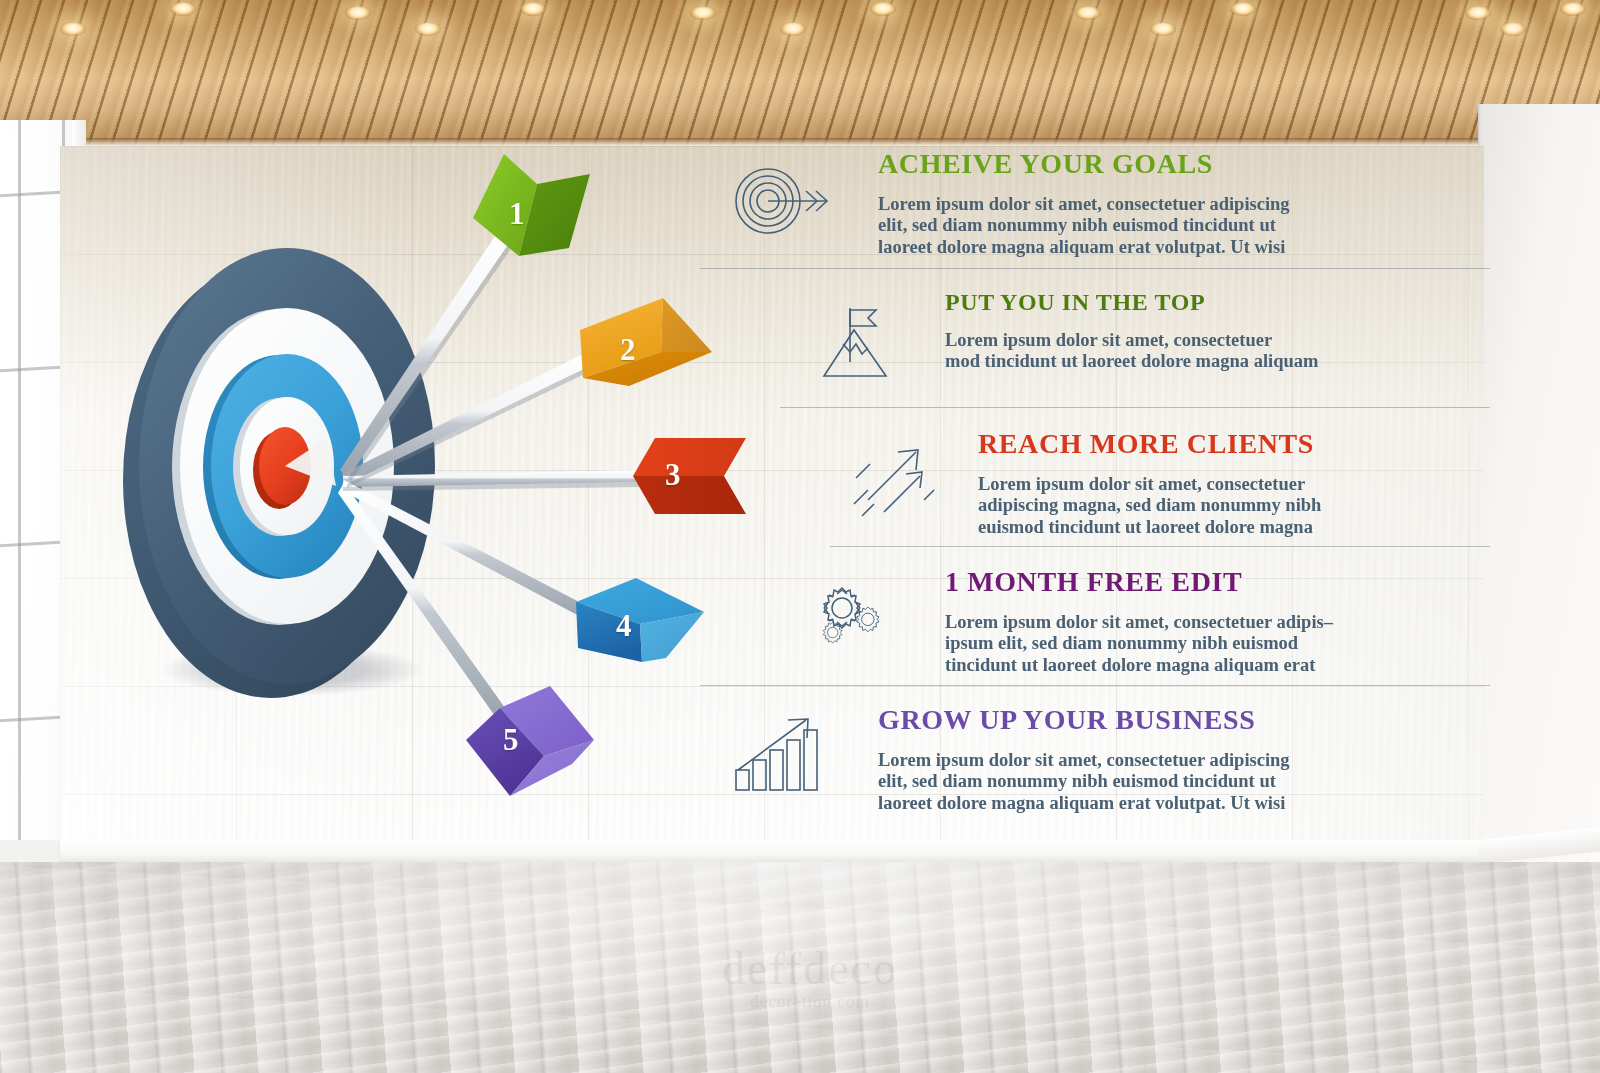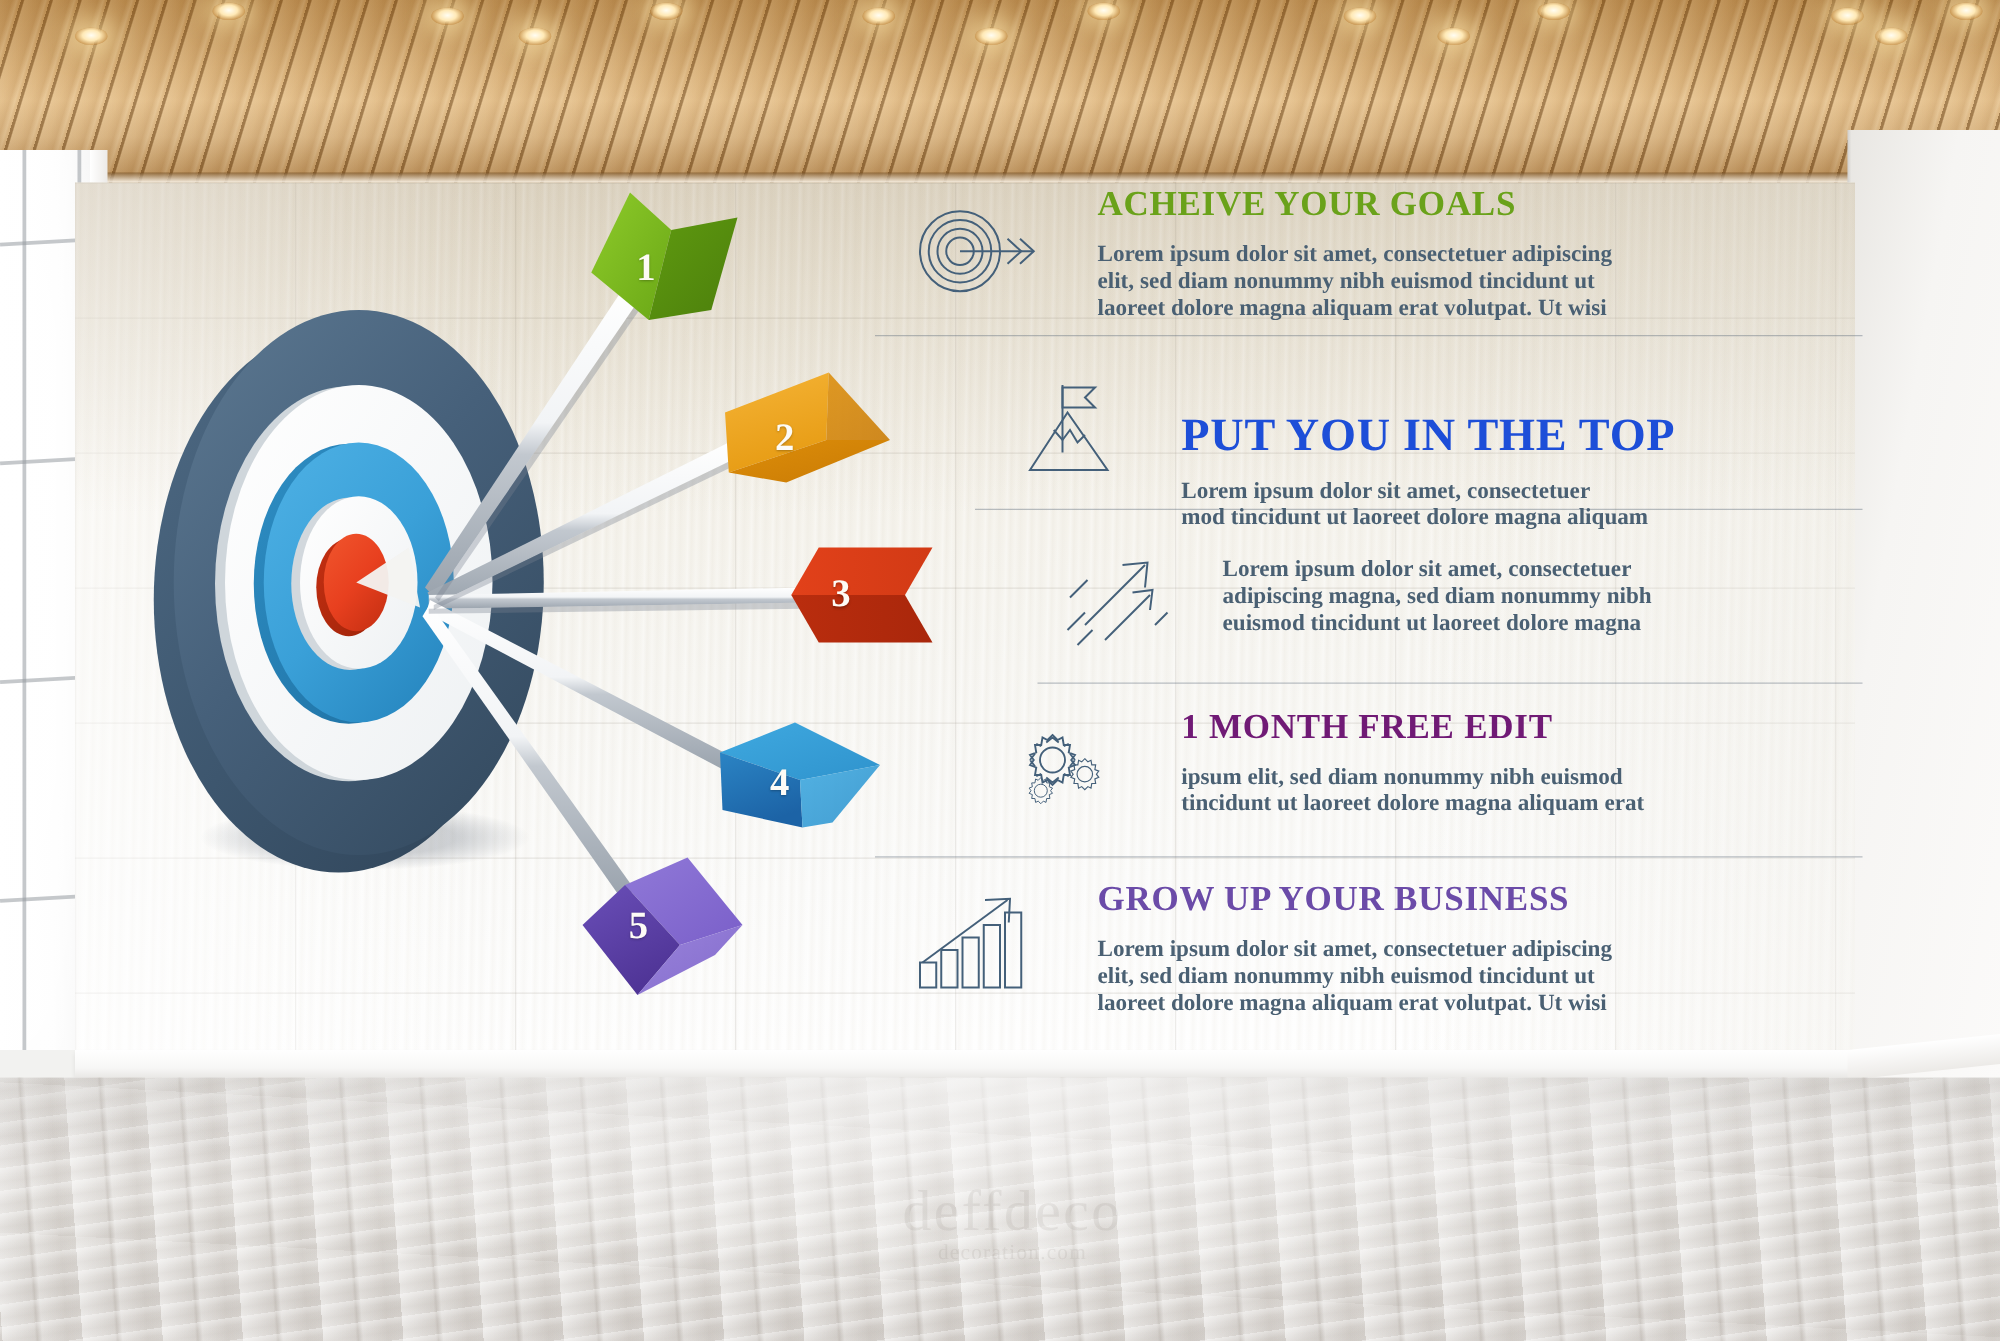--- a/index.html
+++ b/index.html
@@ -383,40 +383,41 @@
 
   <div class="section" style="left:810px; top:290px; width:690px;">
     <div class="sec-icon" style="left:0; top:10px;">
       <svg width="90" height="82" viewBox="0 0 90 82" fill="none" stroke="#44607a" stroke-width="1.6">
         <path d="M40 8 L40 62"></path>
         <path d="M40 10 L66 10 L58 18 L66 26 L40 26 Z"></path>
         <path d="M14 76 L44 30 L76 76 Z"></path>
         <path d="M33 44 L40 52 L46 44 L52 54 L58 48"></path>
       </svg>
     </div>
-    <div class="sec-title" style="margin-left:135px; font-size:37px; color:#1d4ed8;margin-top:40px;">PUT YOU IN THE TOP</div>
+    <div class="sec-title" style="margin-left:135px; font-size:24px; color:#4d7c0f;">PUT YOU IN THE TOP</div>
     <div class="sec-body" style="margin-left:135px; margin-top:16px;">
       <div>Lorem ipsum dolor sit amet, consectetuer</div>
       <div>mod tincidunt ut laoreet dolore magna aliquam</div>
     </div>
   </div>
 
   <div class="section" style="left:850px; top:430px; width:650px;">
     <div class="sec-icon" style="left:0; top:12px;">
       <svg width="92" height="78" viewBox="0 0 92 78" fill="none" stroke="#44607a" stroke-width="1.6">
         <path d="M18 58 L66 10"></path>
           <path d="M48 10 L68 8 L66 28"></path>
         <path d="M34 70 L70 34"></path>
           <path d="M56 32 L72 30 L70 46"></path>
         <path d="M6 36 L20 22"></path>
           <path d="M4 62 L18 48"></path>
           <path d="M12 74 L24 62"></path>
         <path d="M74 58 L84 48"></path>
       </svg>
     </div>
+    <div class="sec-title" style="margin-left:128px; font-size:28px; color:#d7381d;">REACH MORE CLIENTS</div>
     <div class="sec-body" style="margin-left:128px; margin-top:16px;">
       <div>Lorem ipsum dolor sit amet, consectetuer</div>
       <div>adipiscing magna, sed diam nonummy nibh</div>
       <div>euismod tincidunt ut laoreet dolore magna</div>
     </div>
   </div>
 
   <div class="section" style="left:810px; top:568px; width:690px;">
     <div class="sec-icon" style="left:0; top:12px;">
       <svg width="102" height="78" viewBox="0 0 102 78" fill="none" stroke="#44607a" stroke-width="1.5">
@@ -431,20 +432,21 @@
           <path d="M32 8 L36 12 L40 10 L41 16 L46 16 L45 22 L50 24 L47 28 L50 32 L45 34 L46 40 L41 40 L40 46 L36 44 L32 48 L28 44 L24 46 L23 40 L18 40 L19 34 L14 32 L17 28 L14 24 L19 22 L18 16 L23 16 L24 10 L28 12 Z"></path>
         </g>
         <g transform="translate(6,38) scale(0.52)">
           <circle cx="32" cy="28" r="10"></circle>
           <path d="M32 8 L36 12 L40 10 L41 16 L46 16 L45 22 L50 24 L47 28 L50 32 L45 34 L46 40 L41 40 L40 46 L36 44 L32 48 L28 44 L24 46 L23 40 L18 40 L19 34 L14 32 L17 28 L14 24 L19 22 L18 16 L23 16 L24 10 L28 12 Z"></path>
         </g>
       </svg>
     </div>
     <div class="sec-title" style="margin-left:135px; font-size:28px; color:#701a75;">1 MONTH FREE EDIT</div>
     <div class="sec-body" style="margin-left:135px; margin-top:16px;">
+      <div>Lorem ipsum dolor sit amet, consectetuer adipis–</div>
       <div>ipsum elit, sed diam nonummy nibh euismod</div>
       <div>tincidunt ut laoreet dolore magna aliquam erat</div>
     </div>
   </div>
 
   <div class="section" style="left:730px; top:706px; width:760px;">
     <div class="sec-icon" style="left:0; top:10px;">
       <svg width="100" height="78" viewBox="0 0 100 78" fill="none" stroke="#44607a" stroke-width="1.6">
         <rect x="6" y="54" width="13" height="20"></rect>
         <rect x="23" y="44" width="13" height="30"></rect>

